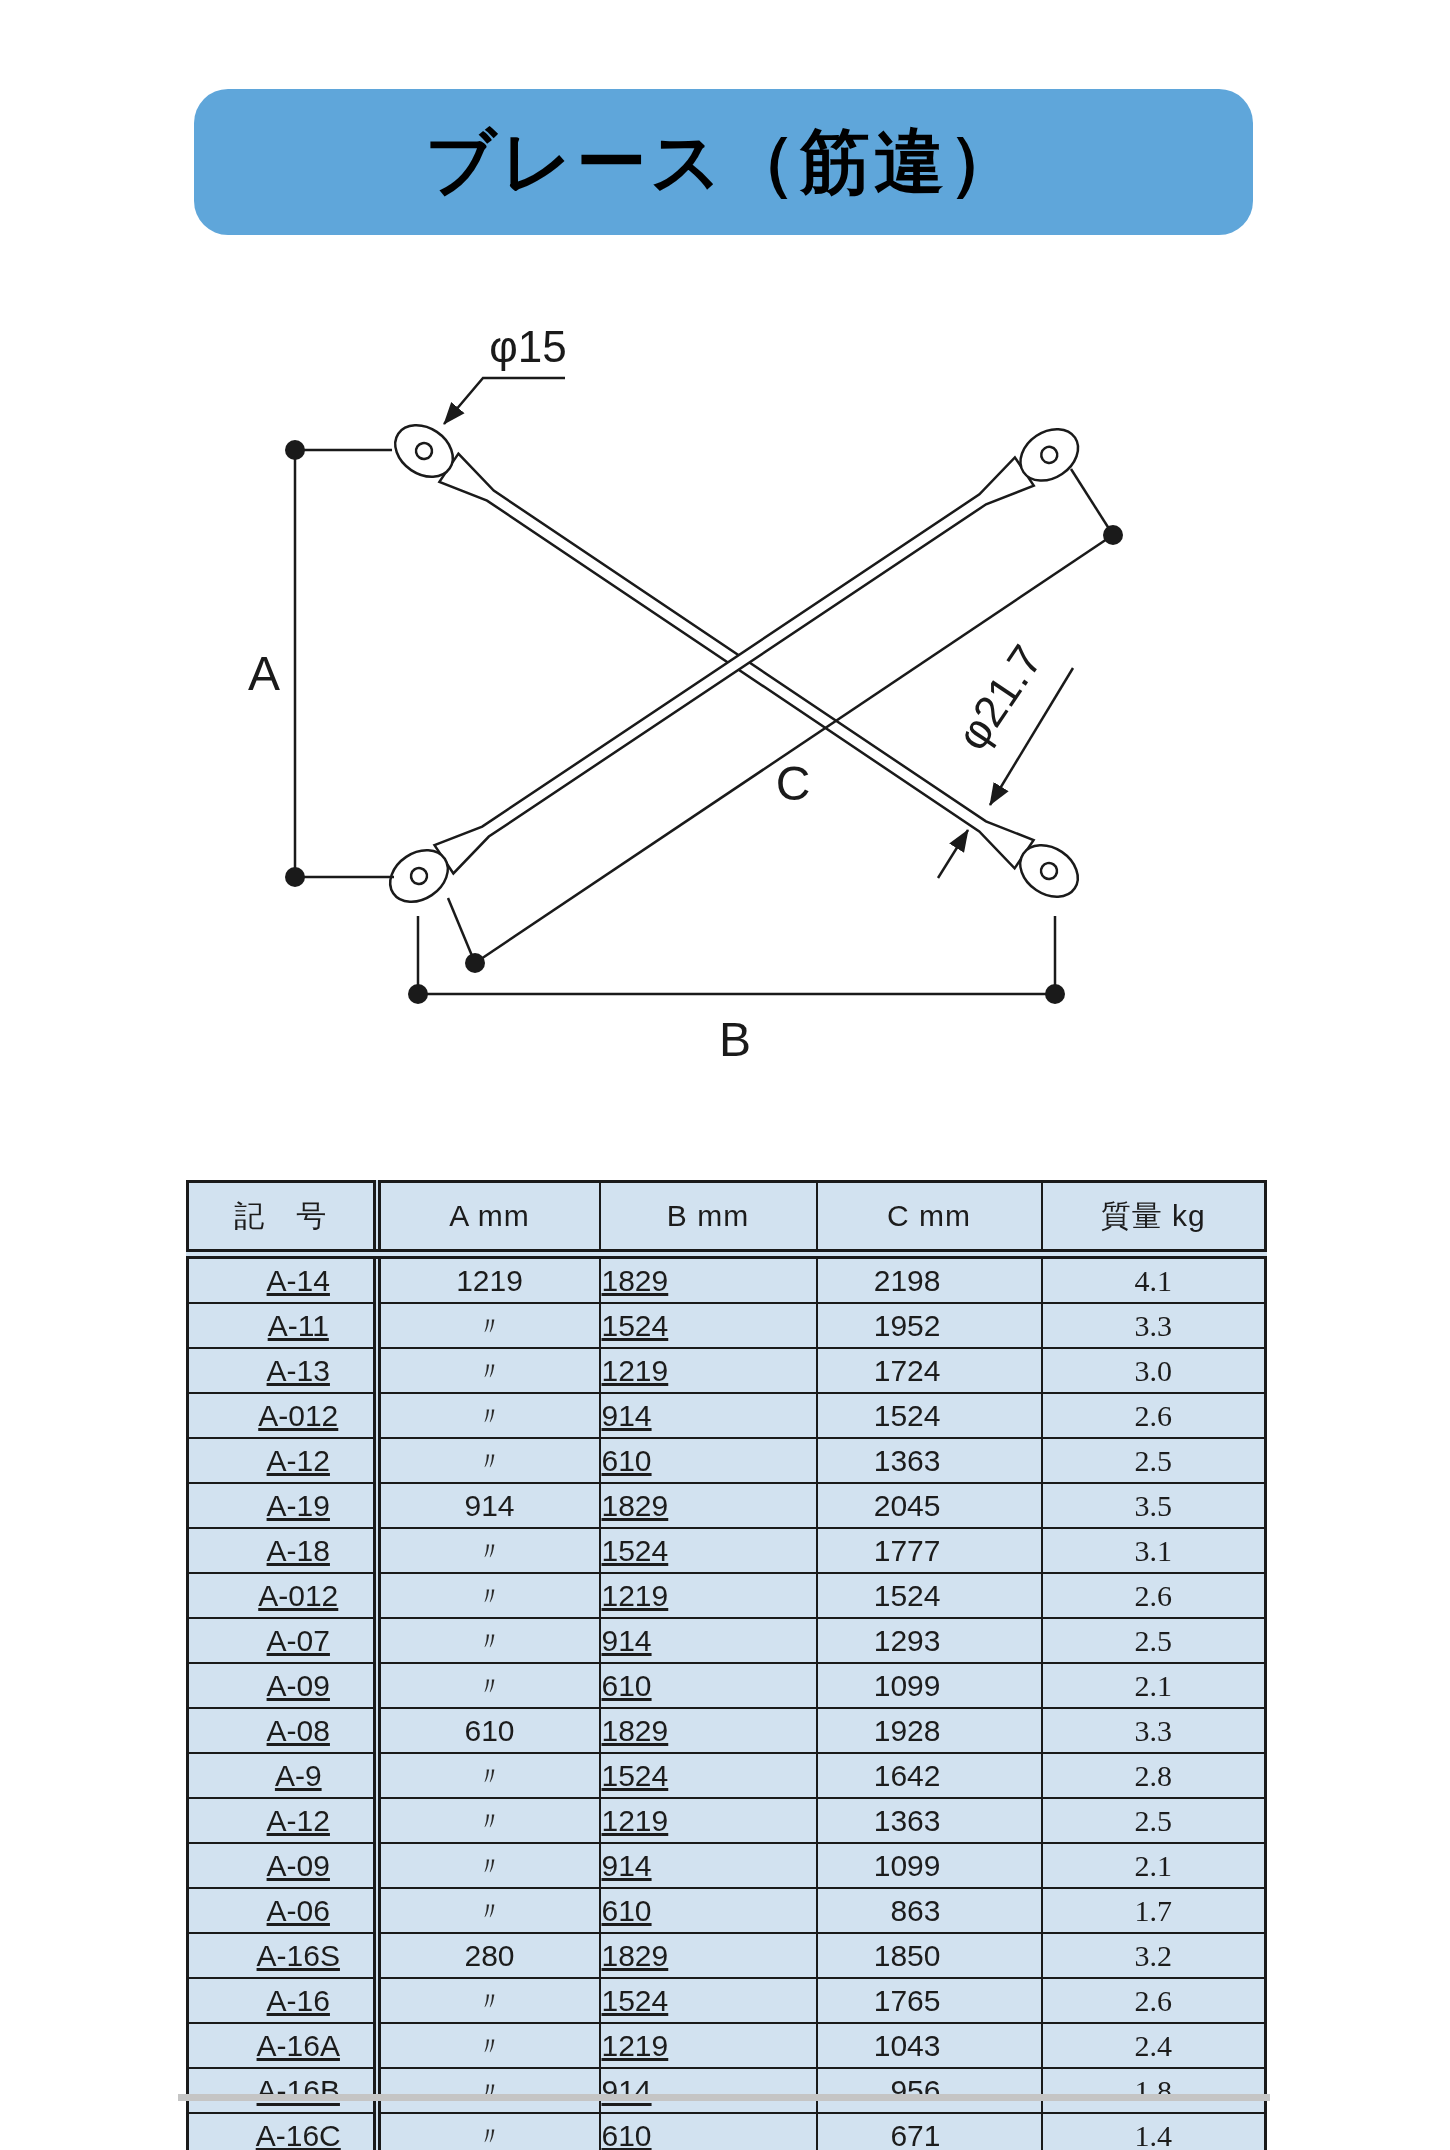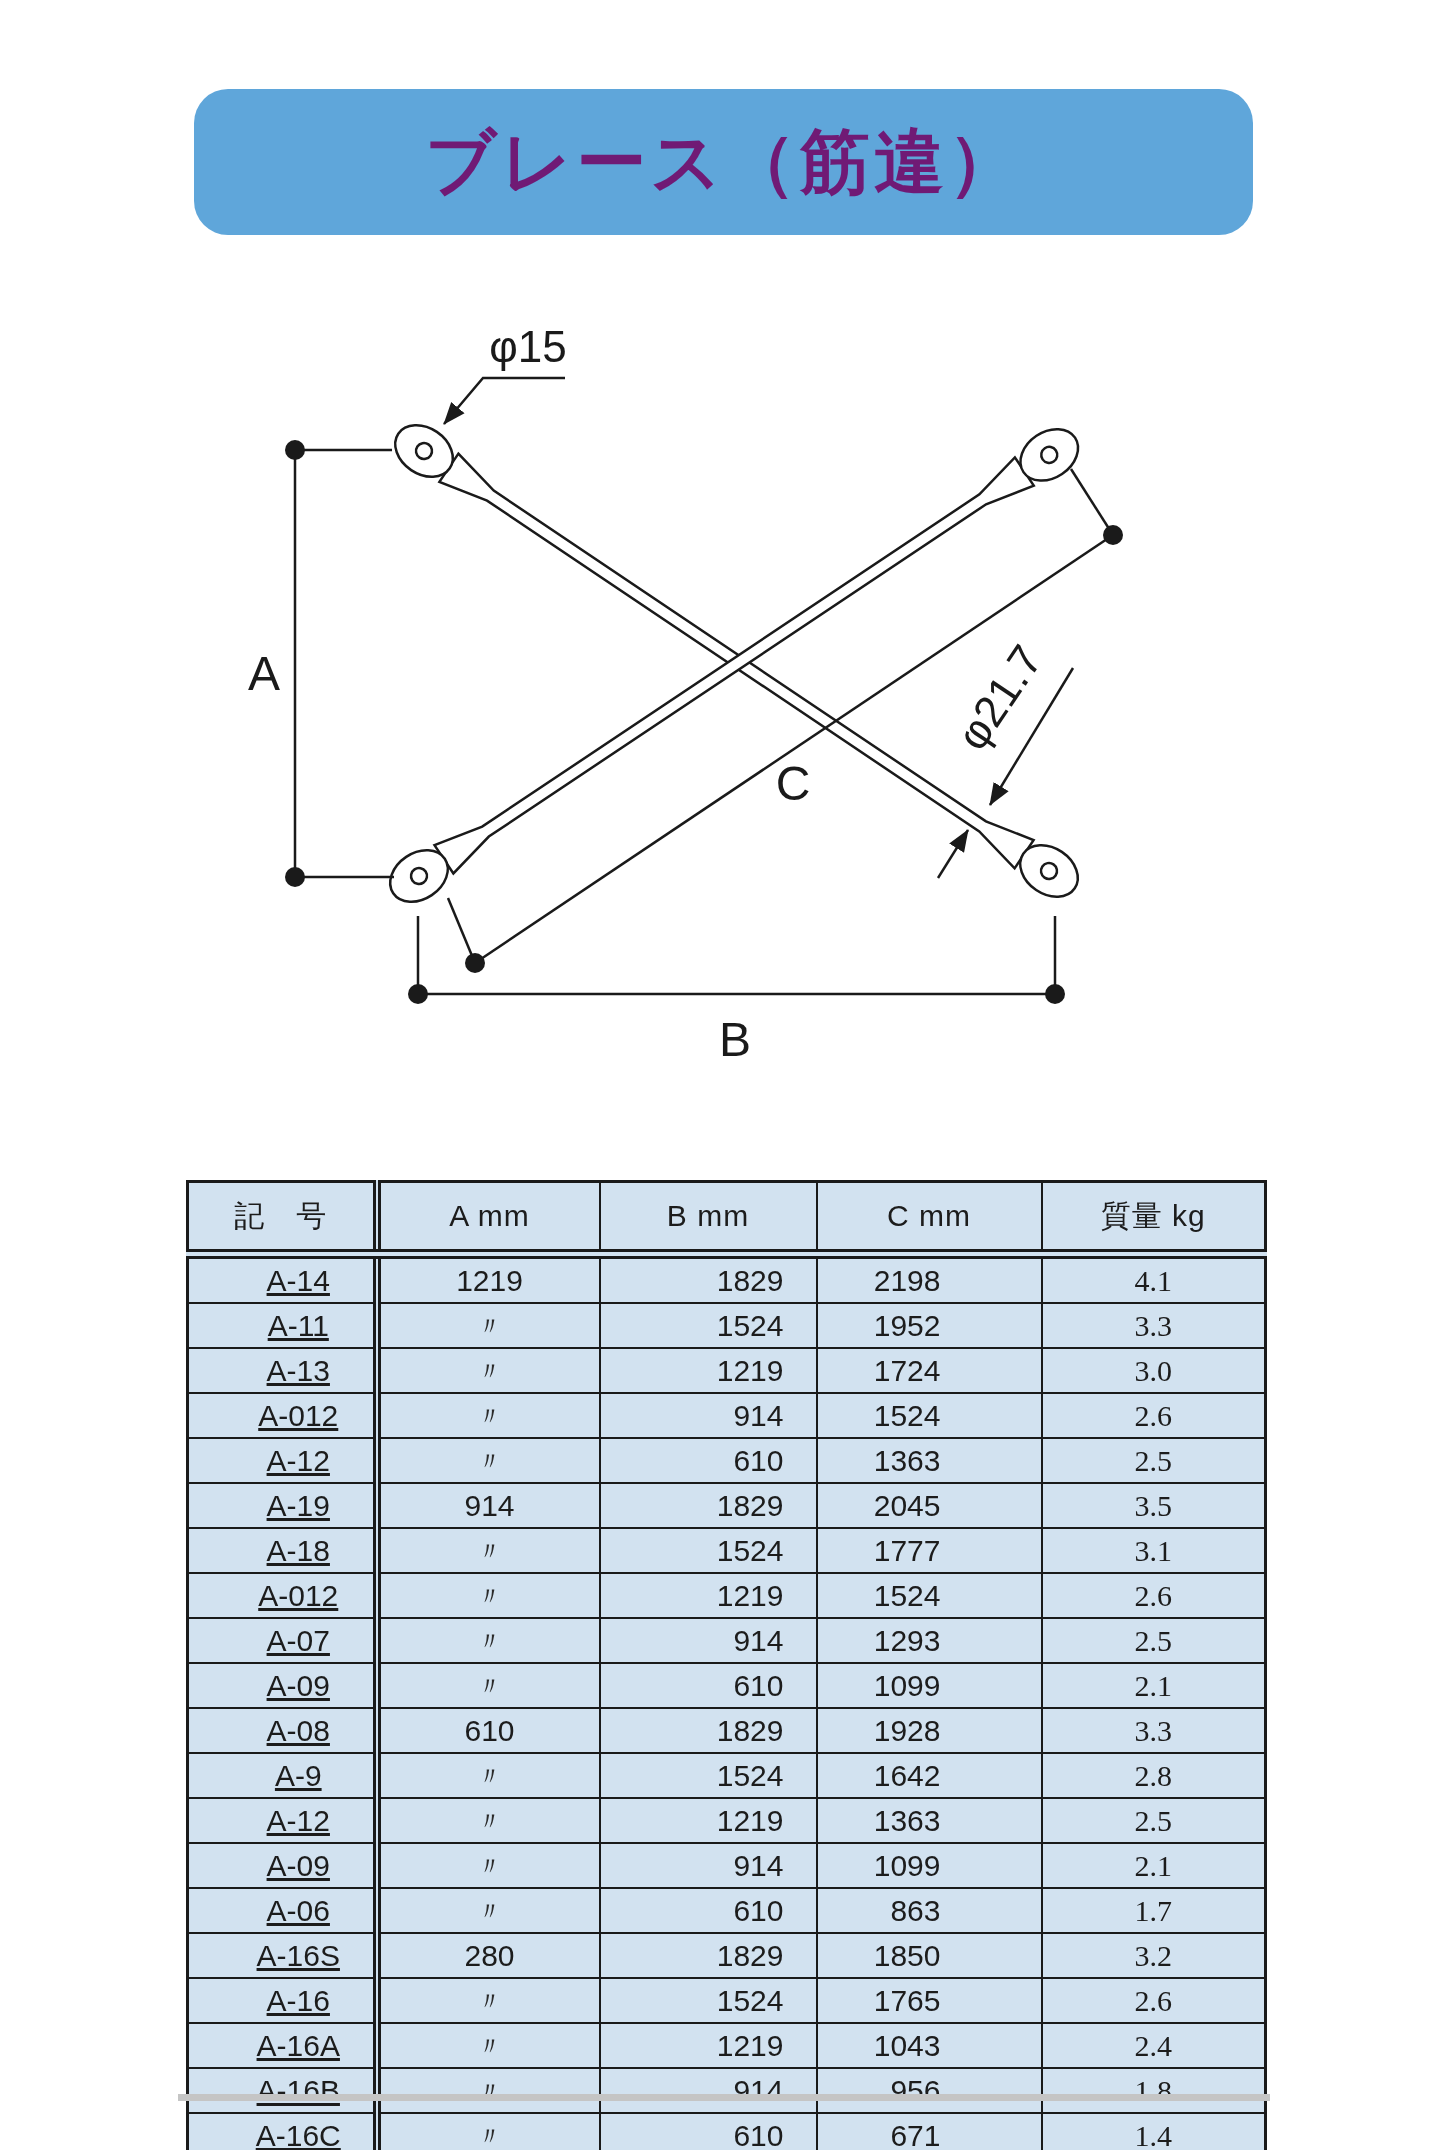--- a/index.html
+++ b/index.html
@@ -15,21 +15,21 @@
 
   
   .banner{
     left:194px; top:89px;
     width:1059px; height:146px;
     background:#5fa6da;
     border-radius:34px;
     display:flex; align-items:center; justify-content:center;
   }
   .banner-title{
-    color:#701a75;
+    color:#000000;
     font-size:70px;
     font-weight:bold;
     letter-spacing:4px;
     line-height:1;
   }
 
   
   .diagram{ left:0; top:0; width:1450px; height:1160px; }
   .dline{ stroke:#1a1a1a; stroke-width:2.5; fill:none; }
   .rodline{ stroke:#1a1a1a; stroke-width:2.5; fill:#ffffff; }
@@ -65,21 +65,21 @@
     border-top:2px solid #1a1a1a;
     border-right:2px solid #1a1a1a;
     line-height:1;
   }
   table.spec th:first-child,
   table.spec td:first-child{ border-right:8px double #1a1a1a; }
   table.spec th:last-child,
   table.spec td:last-child{ border-right:none; }
   td.col-symbol{ text-align:center; padding-left:36px;text-decoration:underline; }
   td.col-a{ text-align:center; }
-  td.col-b{ text-align:right; padding-right:32px; }
+  td.col-b{ padding-right:32px;text-decoration:underline; }
   td.col-c{ text-align:right; padding-right:100px; }
   td.col-kg{ text-align:center;font-family:Liberation Serif, serif; }
   td.ditto{ font-size:26px; color:#2a2a2a; }
 
   .table-underline{
     left:178px; top:2094px;
     width:1092px; height:7px;
     background:#c5c5c5;
   }
 </style>

